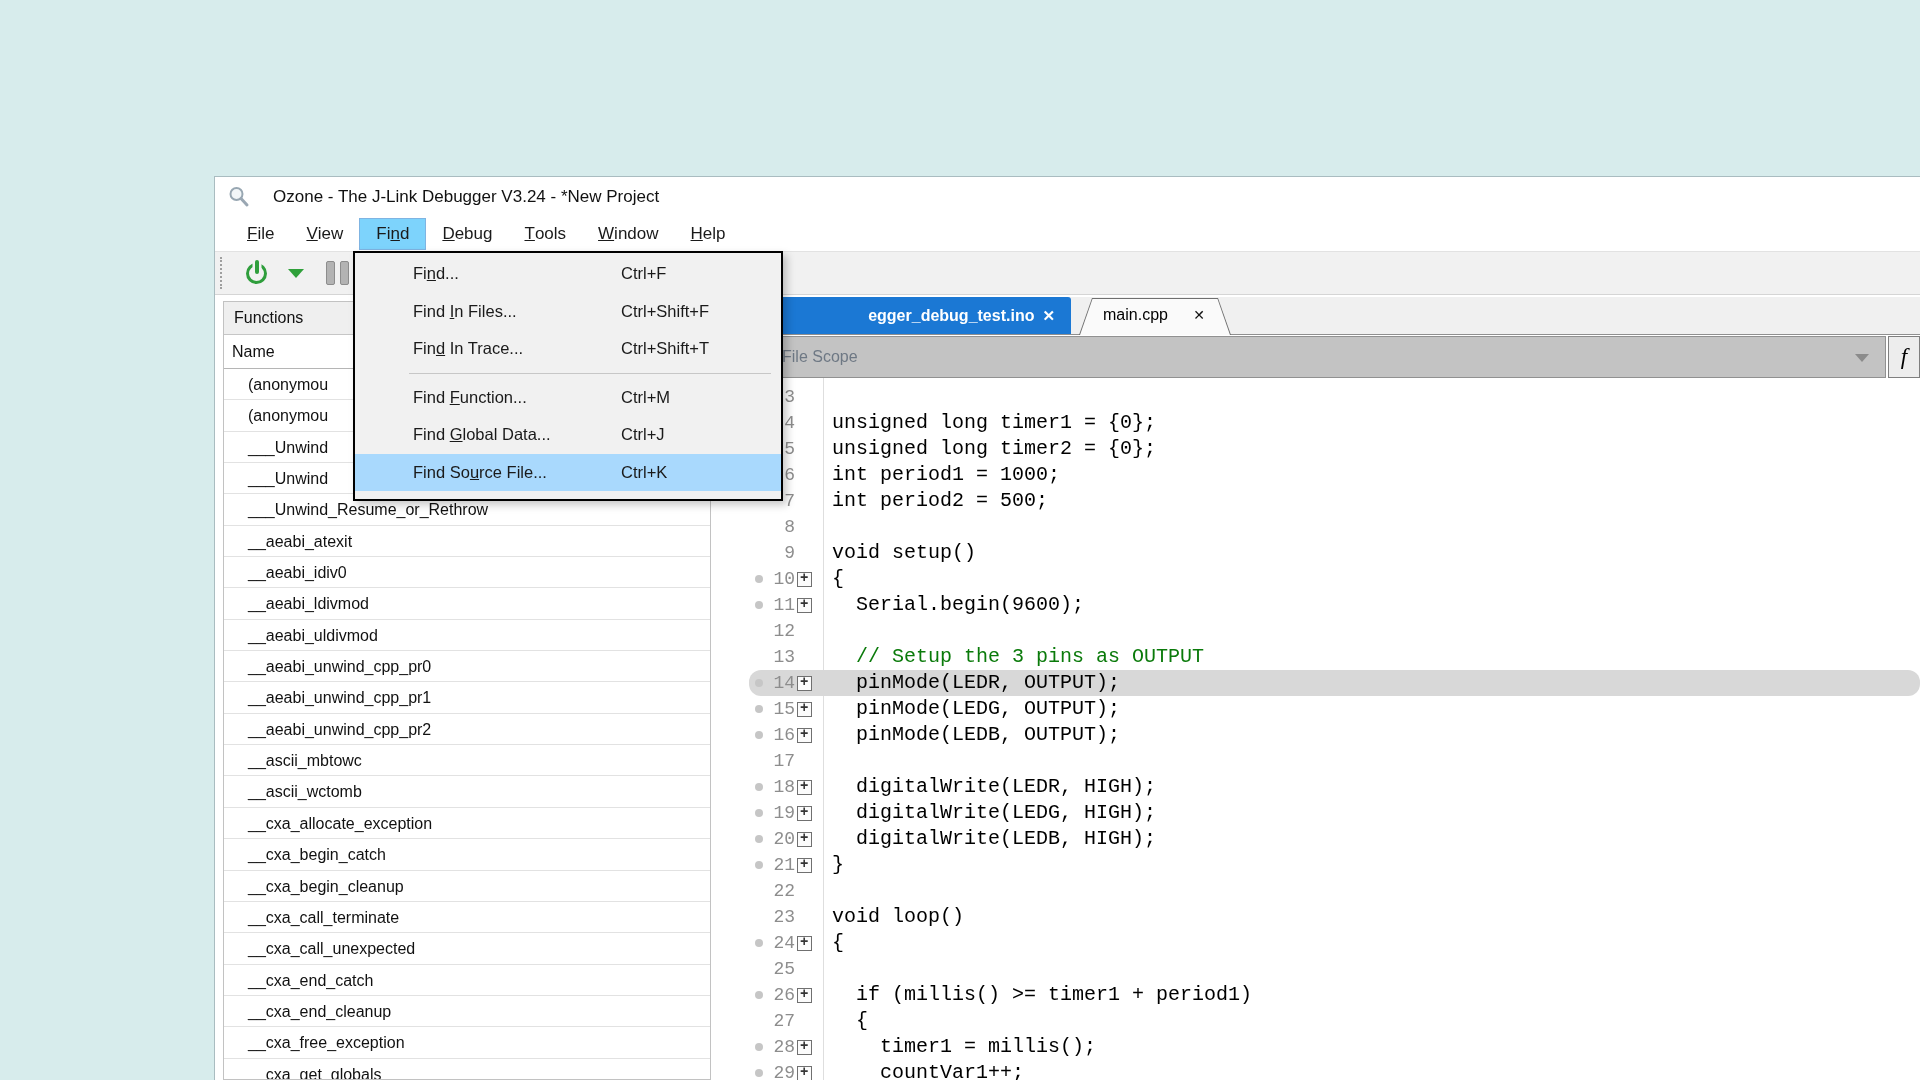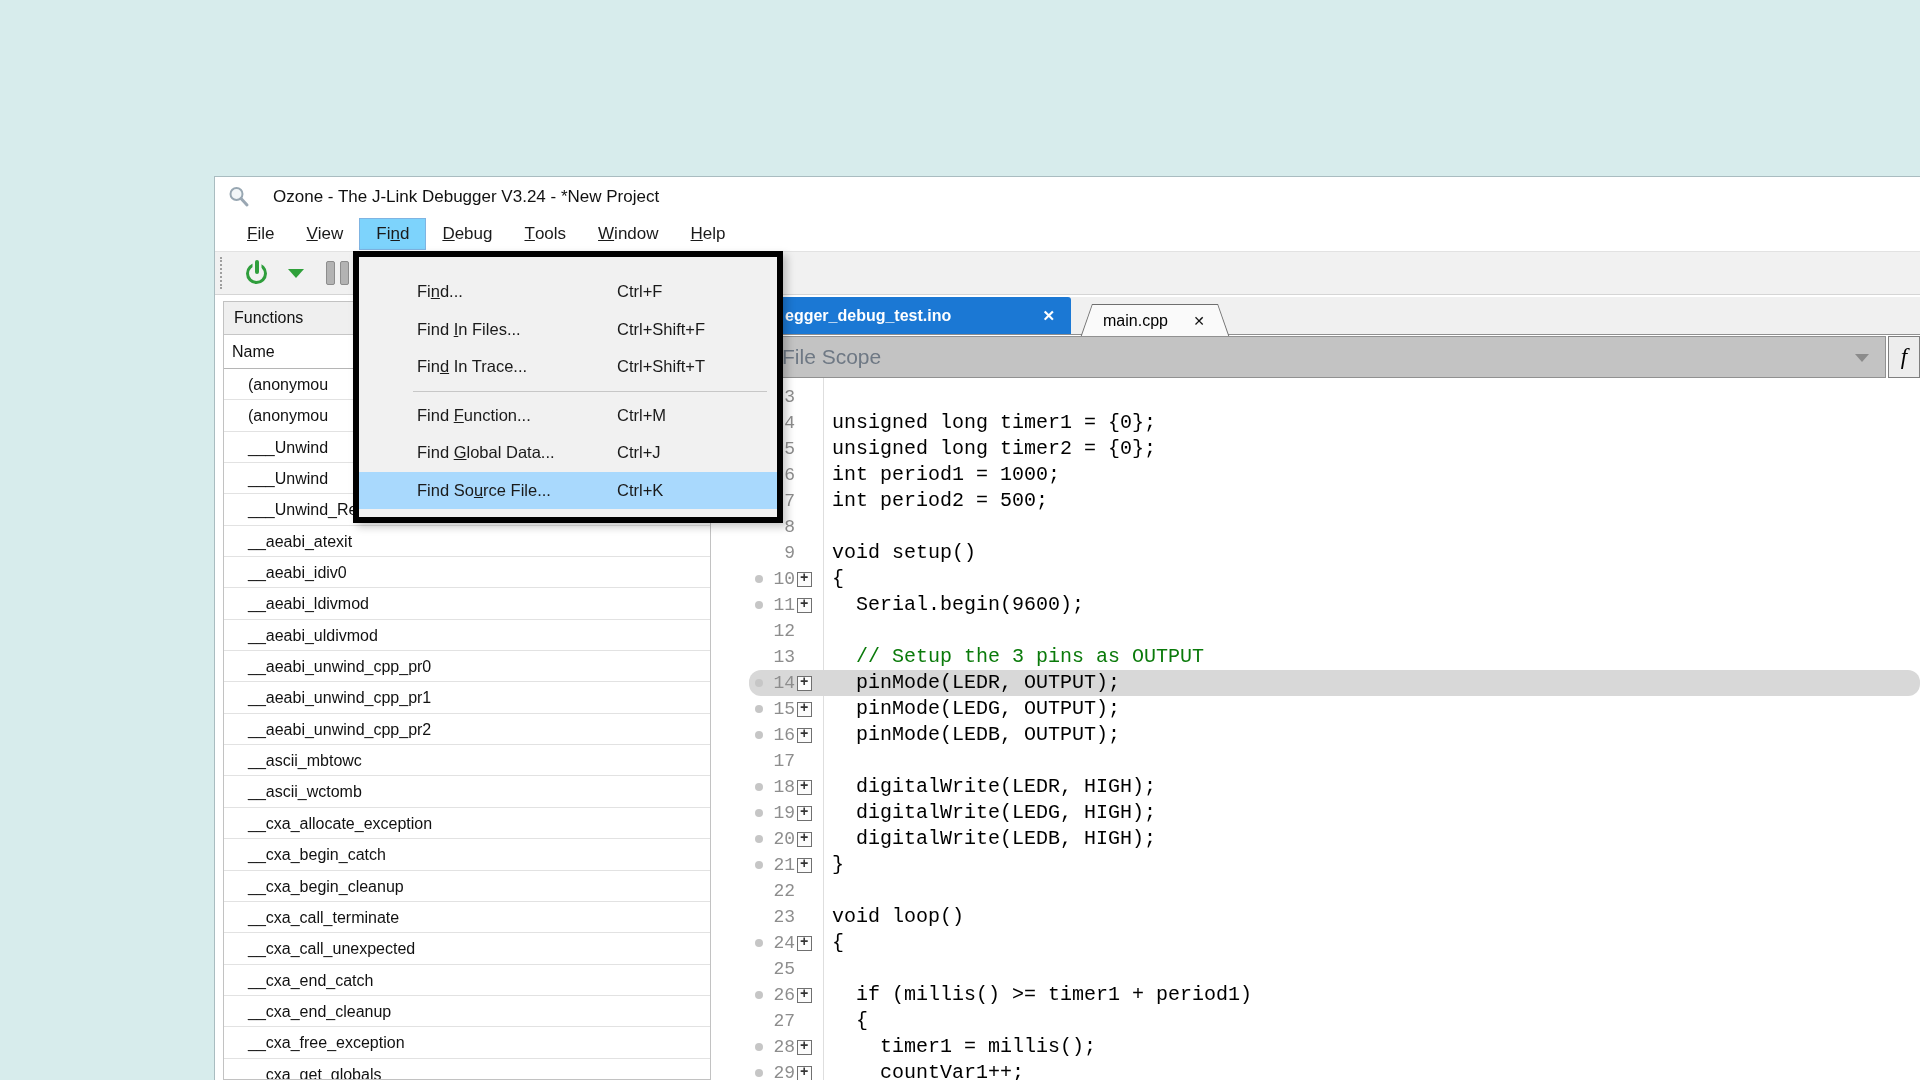--- a/index.html
+++ b/index.html
@@ -37,35 +37,35 @@
   .fnheader{height:32px;line-height:32px;padding-left:10px;background:#efefef;border-bottom:1px solid #c6c6c6;font-size:16px;color:#111;}
   .fncol{height:33px;line-height:33px;padding-left:8px;border-bottom:1px solid #b5b5b5;font-size:16px;color:#111;background:#fff;}
   .fn-row{height:31.35px;line-height:31.35px;padding-left:24px;border-bottom:1px solid #e2e2e2;
     font-size:16px;color:#111;white-space:nowrap;overflow:hidden;box-sizing:border-box;}
 
   
   .tabbar{position:absolute;left:534px;right:0;top:120px;height:37px;background:#f0f0f0;
     border-bottom:1px solid #8f8f8f;box-sizing:content-box;}
   .tab-active{position:absolute;left:0;top:0;width:322px;height:37px;background:#1b78d4;color:#fff;
     display:flex;align-items:center;padding-left:36px;box-sizing:border-box;
-    border-top-left-radius:3px;border-top-right-radius:3px;font-size:16px;font-weight:bold;}
+    border-top-left-radius:3px;border-top-right-radius:3px;font-size:16px;font-weight:bold;text-align:right;}
   .tab-active .tab-label{flex:1;white-space:nowrap;overflow:hidden;}
   .tab-active .tab-close{padding:0 16px 0 8px;font-size:15px;}
-  .tab-plain{position:absolute;left:330px;top:7px;width:152px;height:37px;}
+  .tab-plain{position:absolute;left:330px;top:1px;width:152px;height:37px;}
   .tab-plain .shape-outer{position:absolute;inset:0;background:#6f6f6f;
     clip-path:polygon(13px 0,139px 0,152px 37px,0 37px);}
   .tab-plain .shape-inner{position:absolute;left:1px;right:1px;top:1px;bottom:0;background:#fafafa;
     clip-path:polygon(12.5px 0,137.5px 0,150px 36px,0 36px);}
   .tab-plain .tab-label2{position:absolute;left:24px;top:8px;font-size:16px;color:#000;}
   .tab-plain .tab-close2{position:absolute;right:26px;top:9px;font-size:14px;color:#111;}
 
   
   .scopebar{position:absolute;left:534px;right:34px;top:159px;height:42px;background:#c3c3c3;
     border:1px solid #919191;box-sizing:border-box;}
-  .scope-label{display:block;padding-left:32px;line-height:40px;color:#6e7884;font-size:21px;}
+  .scope-label{display:block;padding-left:32px;line-height:40px;color:#6e7884;font-size:16px;}
   .scope-caret{position:absolute;right:16px;top:17px;width:0;height:0;
     border-left:7px solid transparent;border-right:7px solid transparent;border-top:8px solid #8b8b8b;}
   .fbtn{position:absolute;right:0;top:159px;width:32px;height:42px;background:#ededed;border:1px solid #7f7f7f;
     box-sizing:border-box;display:flex;align-items:center;justify-content:center;}
   .fbtn span{font-family:"Liberation Serif",serif;font-style:italic;font-size:23px;color:#000;}
 
   
   .code{position:absolute;left:534px;right:0;top:201px;bottom:0;background:#fff;overflow:hidden;padding-top:6px;}
   .code::before{content:'';position:absolute;left:74px;top:0;bottom:0;border-left:1px solid #dedede;}
   .code-line{height:26px;display:flex;align-items:center;position:relative;}
@@ -75,22 +75,22 @@
   .lbox{flex:none;width:15px;height:15px;margin-left:2px;border:1px solid #707070;background:#fbfbfb;
     box-sizing:border-box;position:relative;}
   .lbox::before{content:'+';position:absolute;left:2px;top:-3px;font-family:"Liberation Mono",monospace;
     font-size:14px;font-weight:bold;color:#333;}
   .lbox.empty{visibility:hidden;}
   .lcode{margin-left:20px;font-family:"Liberation Mono",monospace;font-size:20px;line-height:26px;
     white-space:pre;color:#000;}
   .lcode.comment{color:#0a7a0a;}
 
   
-  .menu{position:absolute;left:138px;top:74px;width:430px;background:#f1f1f1;border:6px solid #000000;
-    box-shadow:4px 4px 8px rgba(0,0,0,.22);z-index:50;padding:16px 0 8px;box-sizing:border-box;}
+  .menu{position:absolute;left:138px;top:74px;width:430px;background:#f1f1f1;border:2px solid #000000;
+    box-shadow:4px 4px 8px rgba(0,0,0,.22);z-index:50;padding:2px 0 8px;box-sizing:border-box;}
   .menu-item{height:37.5px;display:flex;align-items:center;font-size:16.5px;color:#1a1a1a;}
   .menu-item.hl{background:#a9d9fd;}
   .mi-label{padding-left:58px;flex:1;}
   .mi-shortcut{flex:none;width:160px;text-align:left;}
   .menu-sep{height:1px;background:#c7c7c7;margin:5px 10px 5px 54px;}
 </style>
 </head>
 <body>
 
 <div class="desktop">

